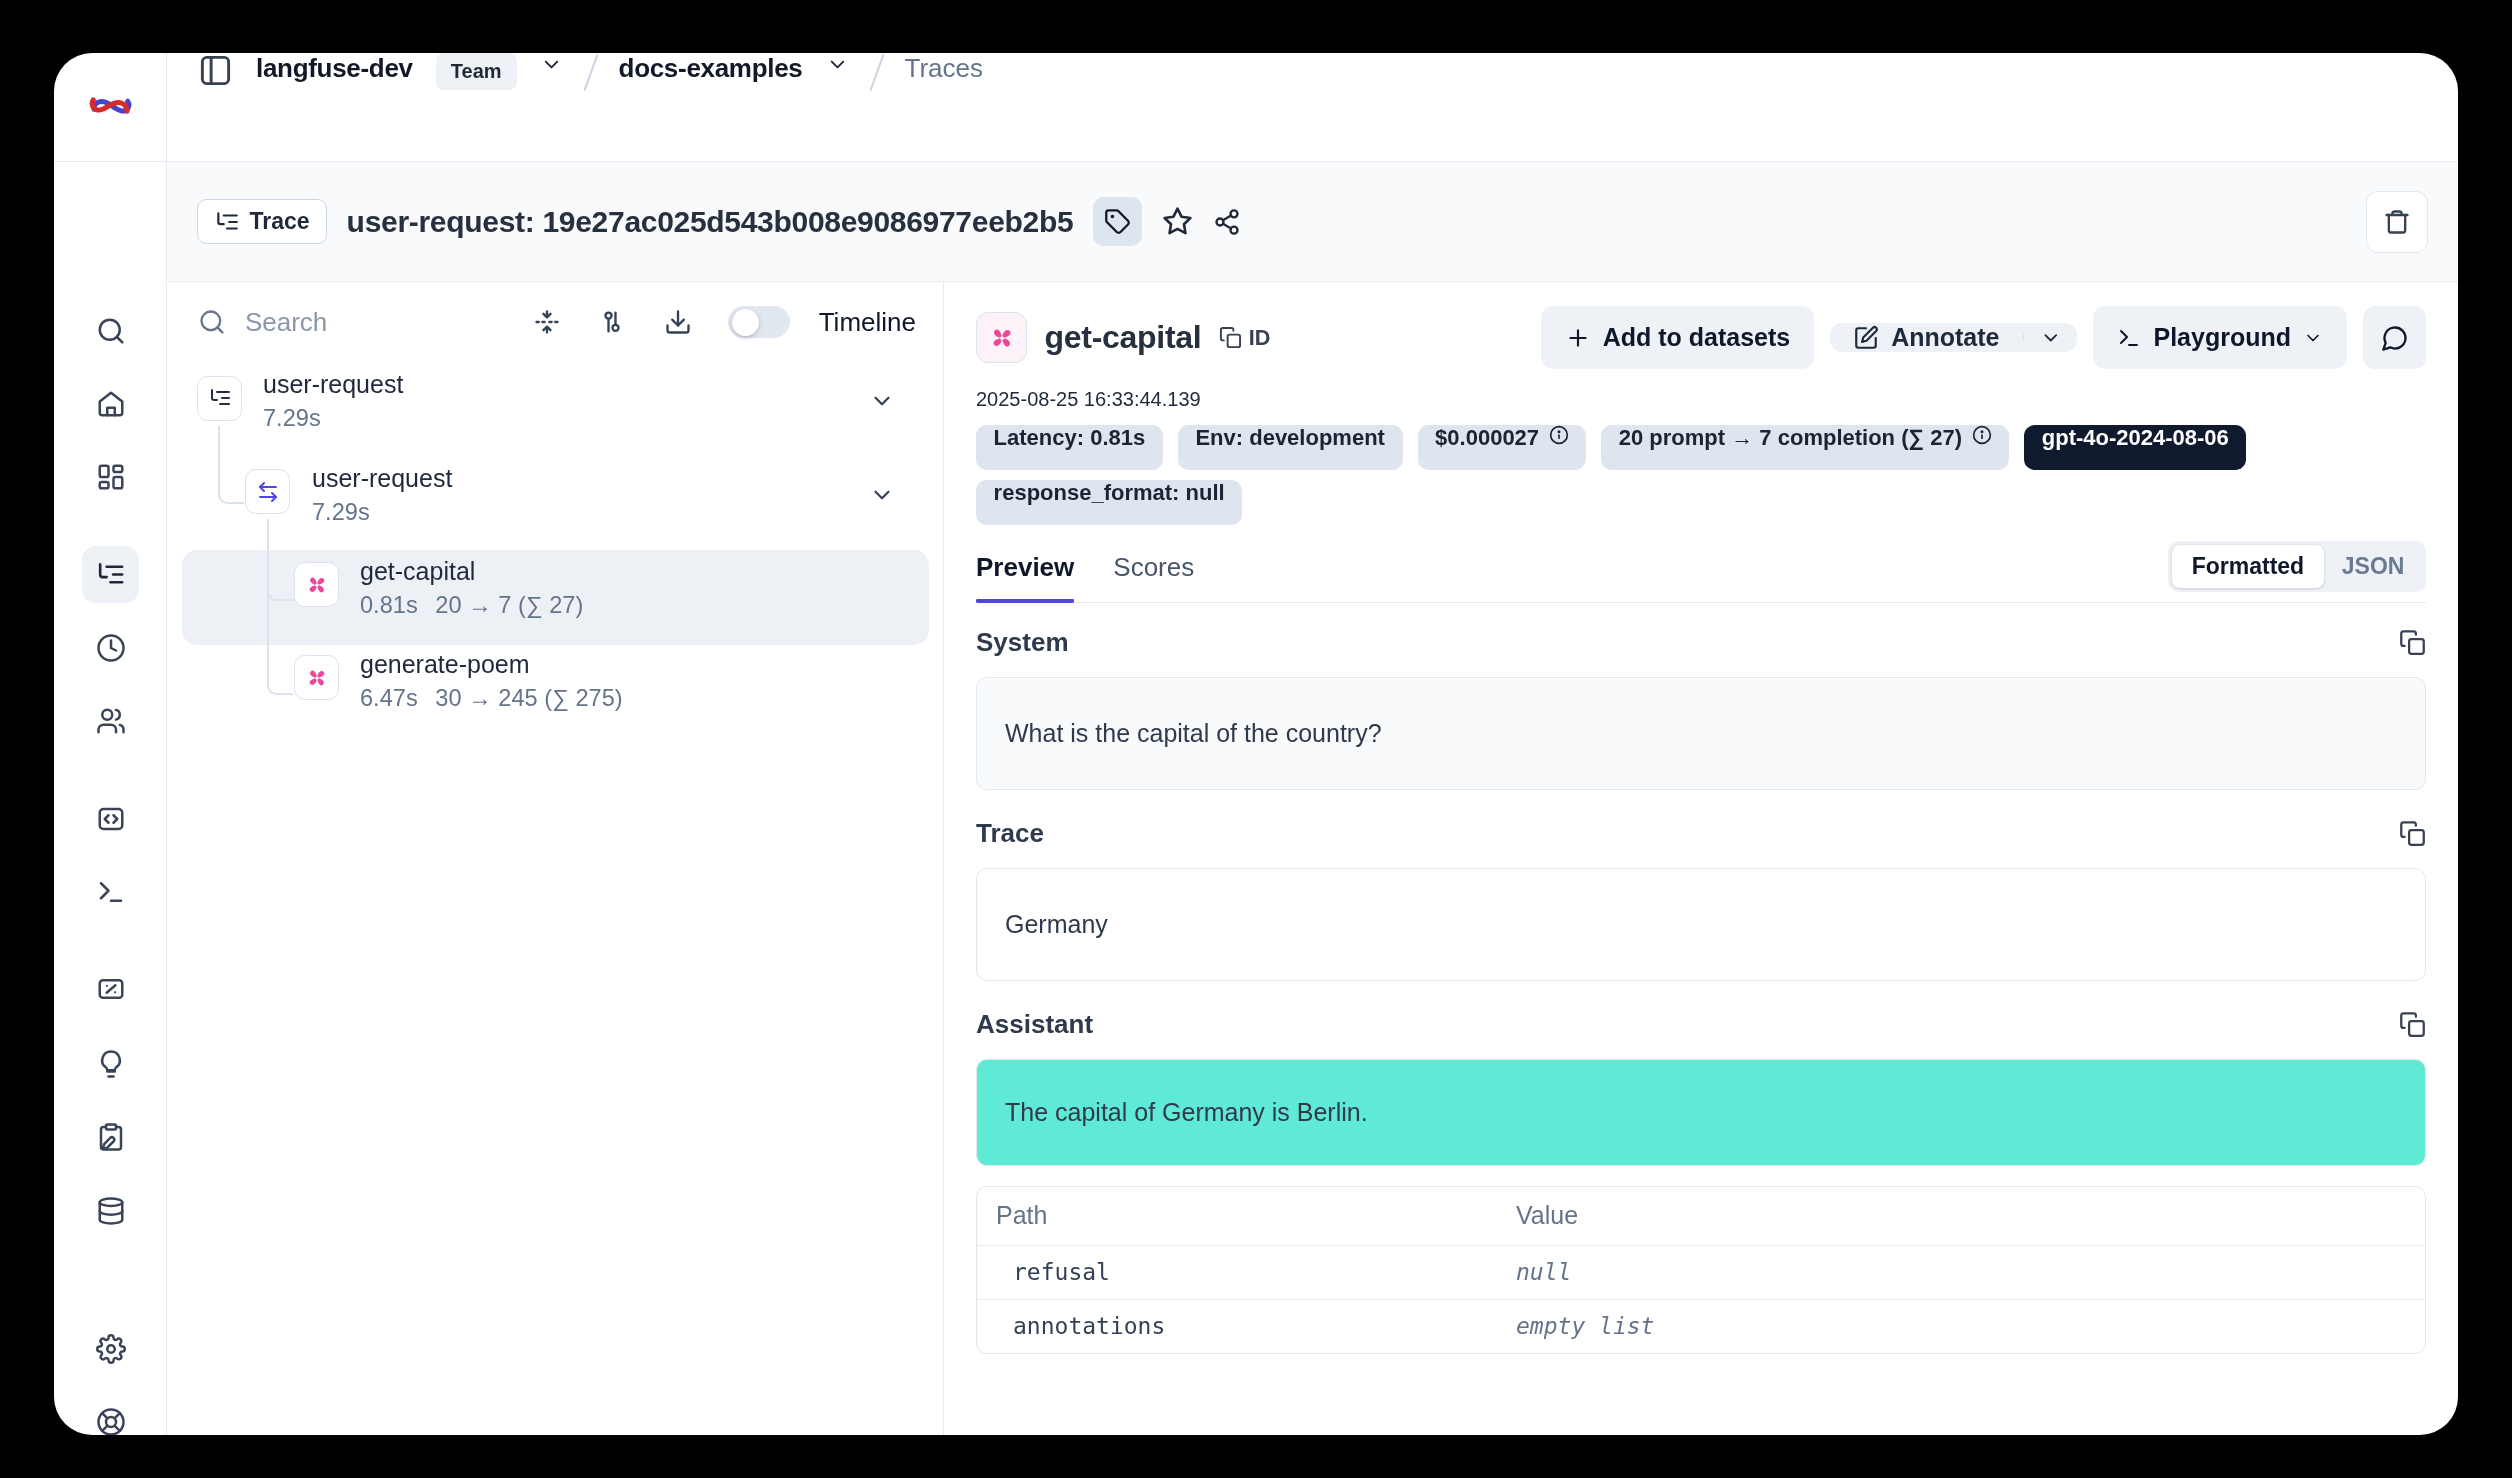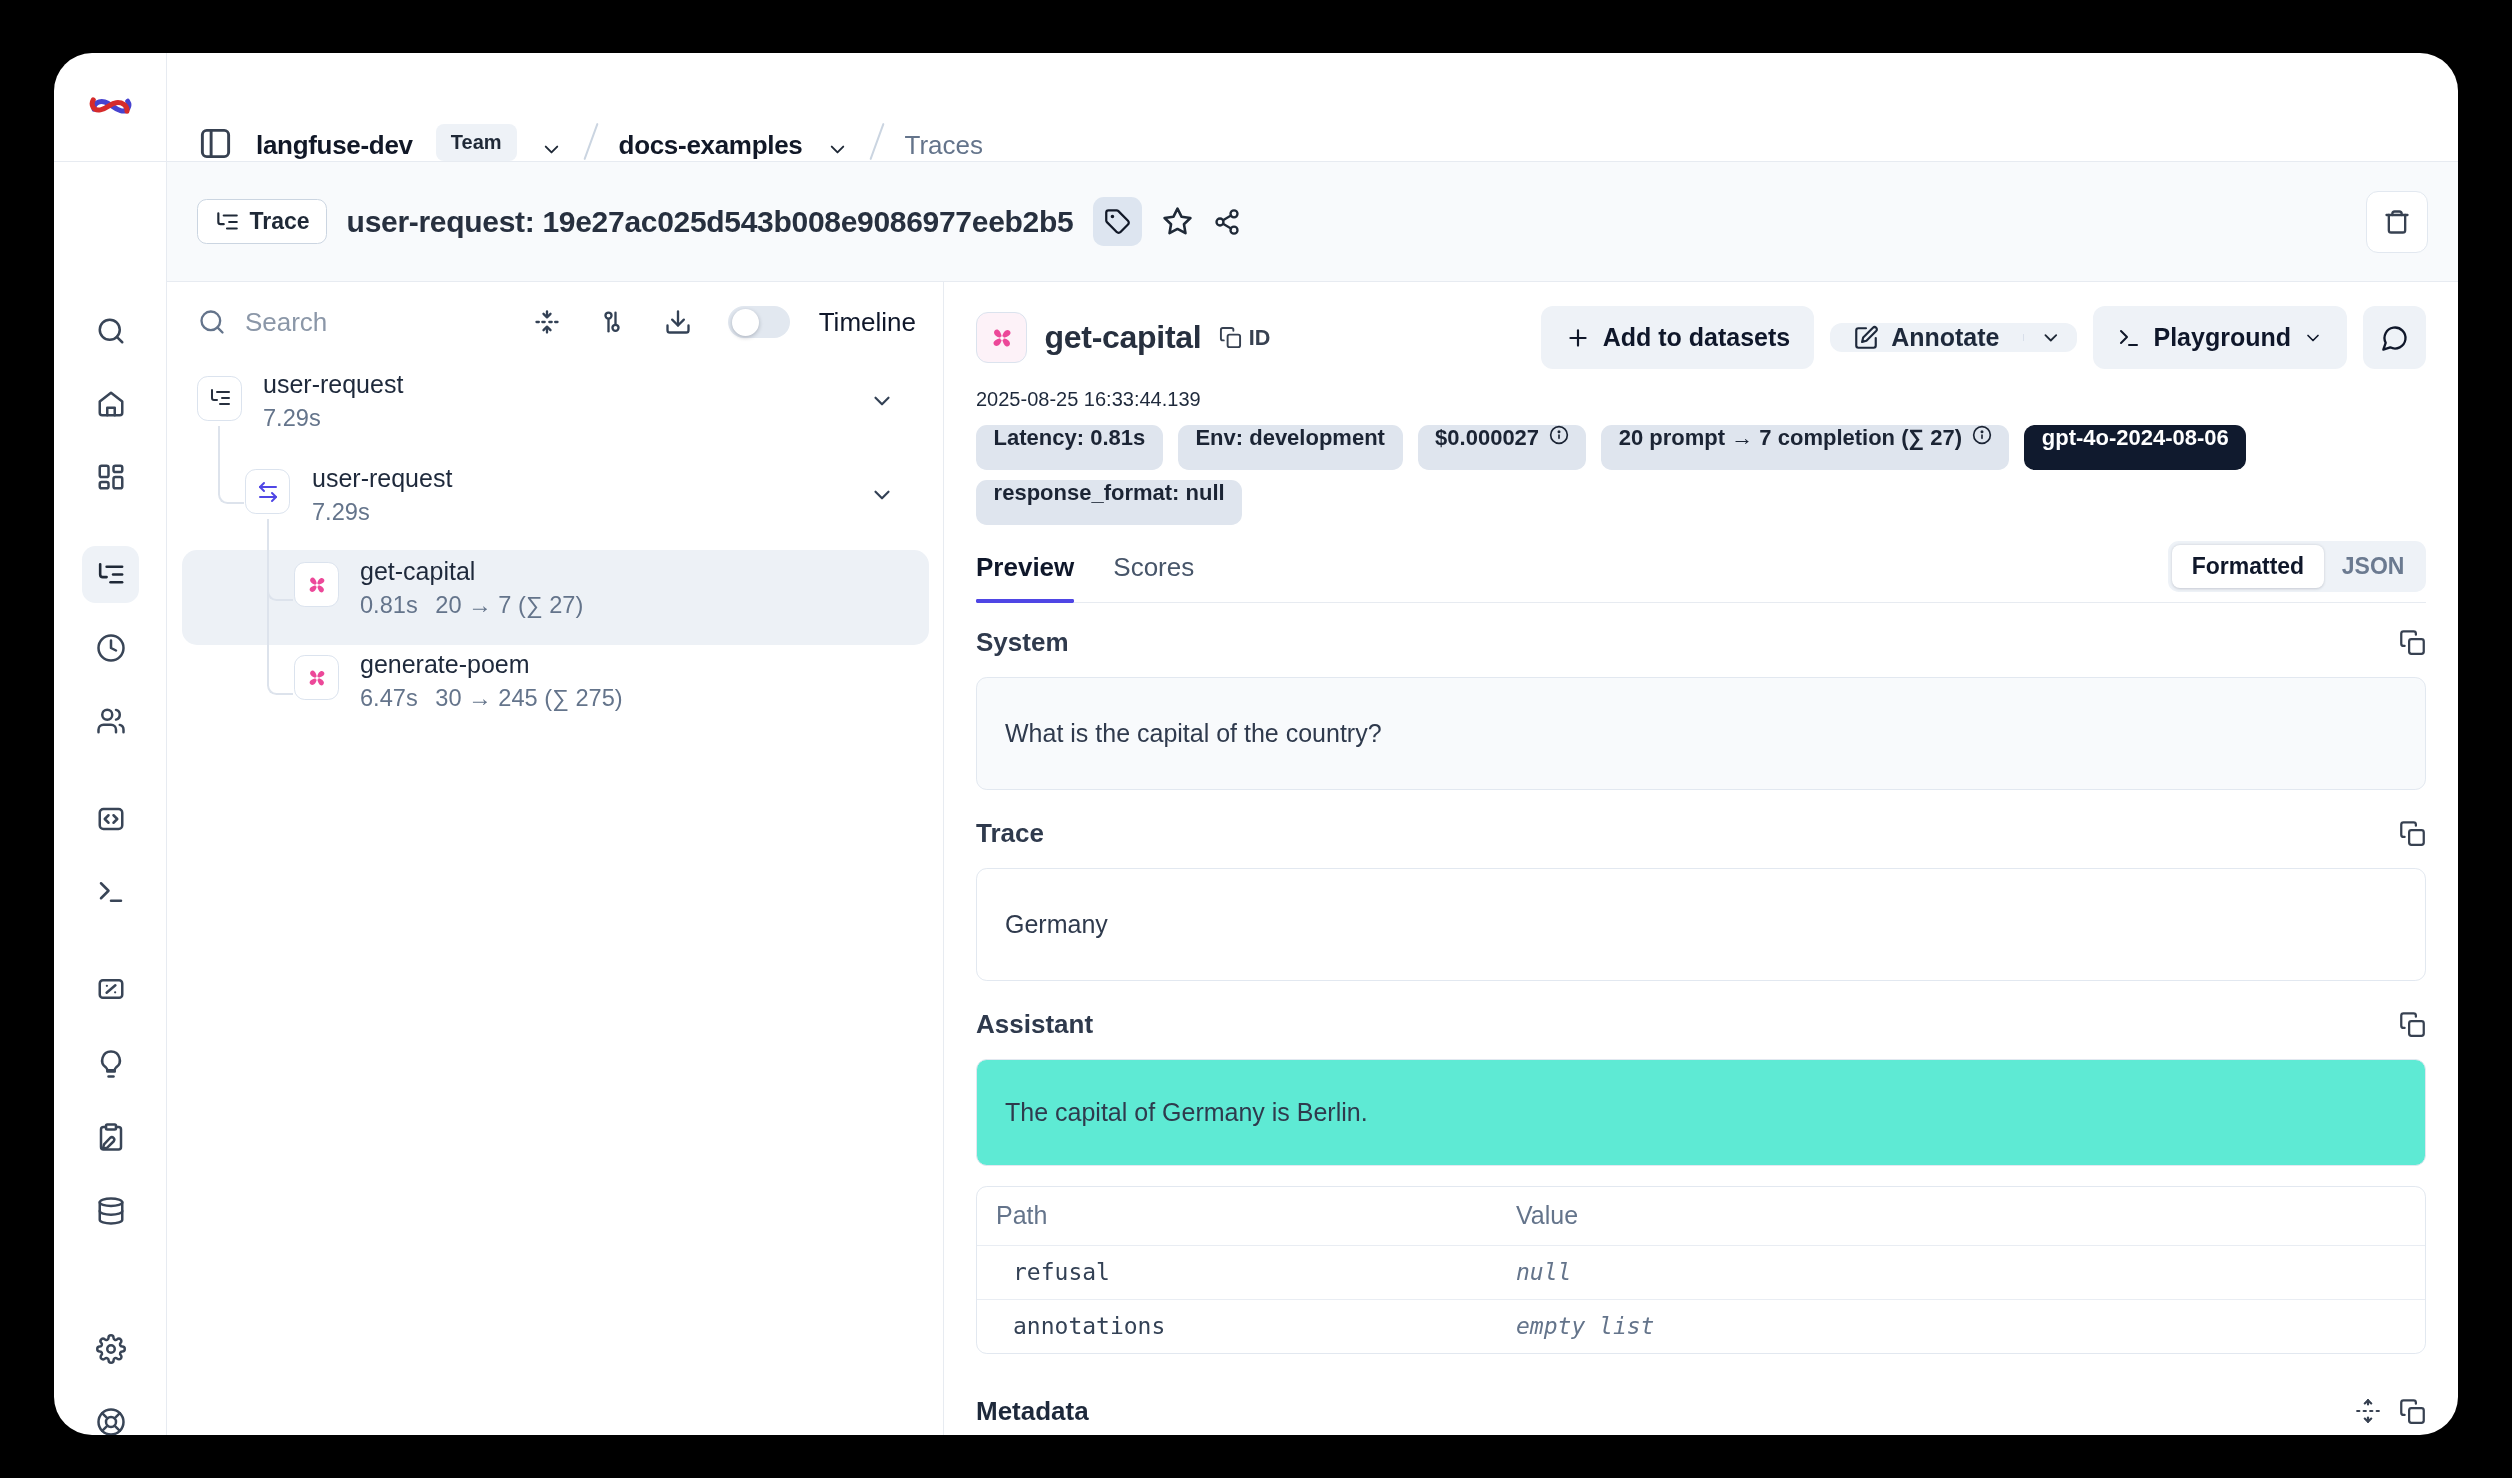--- a/index.html
+++ b/index.html
@@ -5,21 +5,21 @@
   * { margin:0; padding:0; box-sizing:border-box; }
   html,body { width:2512px; height:1479px; background:#000; font-family:"Liberation Sans","DejaVu Sans",sans-serif; color:#1e293b; }
   .window { position:absolute; left:54px; top:53px; width:2404px; height:1382px; background:#fff; border-radius:38px; overflow:hidden; display:flex; flex-direction:column; }
 
   
   svg.ic { display:block; fill:none; stroke:currentColor; stroke-width:2; stroke-linecap:round; stroke-linejoin:round; }
 
   
   .top-header { height:109px; flex:0 0 109px; display:flex; border-bottom:1.4px solid #e7ebf1; }
   .rail-head { width:113px; flex:0 0 113px; border-right:1.4px solid #e7ebf1; display:flex; align-items:center; justify-content:center; }
-  .head-main { flex:1; display:flex; align-items:flex-end; padding-left:31px; gap:23px; }
+  .head-main { flex:1; display:flex; align-items:flex-start; padding-left:31px; gap:23px; }
   .panel-toggle { color:#374151; }
   .crumb-org { font-size:26px; font-weight:700; color:#111827; letter-spacing:-0.3px; }
   .crumb-badge { background:#eef2f7; color:#1f2937; font-size:20px; font-weight:600; padding:6.8px 15px; border-radius:8px; }
   .crumb-chev { color:#1f2937; }
   .crumb-slash { width:2px; height:39px; background:#cbd5e1; transform:rotate(20deg); border-radius:1.4px; margin:0 4px; }
   .crumb-proj { font-size:26px; font-weight:700; color:#111827; letter-spacing:-0.3px; }
   .crumb-page { font-size:26px; font-weight:500; color:#64748b; }
 
   
   .body-row { flex:1; display:flex; min-height:0; }
@@ -576,42 +576,19 @@
             <div class="t-row t-body">
               <div class="t-path">refusal</div>
               <div class="t-val">null</div>
             </div>
             <div class="t-row t-body">
               <div class="t-path">annotations</div>
               <div class="t-val">empty list</div>
             </div>
           </div>
 
-          <div class="meta-row">
-            <span class="meta-title">Metadata</span>
-            <span class="meta-ics">
-              <span>
-                  <svg class="ic" width="26" height="26" viewBox="0 0 24 24">
-                    <path d="M12 22v-4"></path>
-                    <path d="M12 6V2"></path>
-                    <path d="M4 12H2"></path>
-                    <path d="M10 12H8"></path>
-                    <path d="M16 12h-2"></path>
-                    <path d="M22 12h-2"></path>
-                    <path d="m15 19-3 3-3-3"></path>
-                    <path d="m15 5-3-3-3 3"></path>
-                  </svg>
-                </span>
-              <span>
-                  <svg class="ic" width="27" height="27" viewBox="0 0 24 24">
-                    <rect x="9" y="9" width="13" height="13" rx="2"></rect>
-                    <path d="M5 15H4a2 2 0 0 1-2-2V4a2 2 0 0 1 2-2h9a2 2 0 0 1 2 2v1"></path>
-                  </svg>
-                </span>
-            </span>
-          </div>
 
         </section>
       </div>
     </div>
   </div>
 </div>
 
 
 </body></html>

